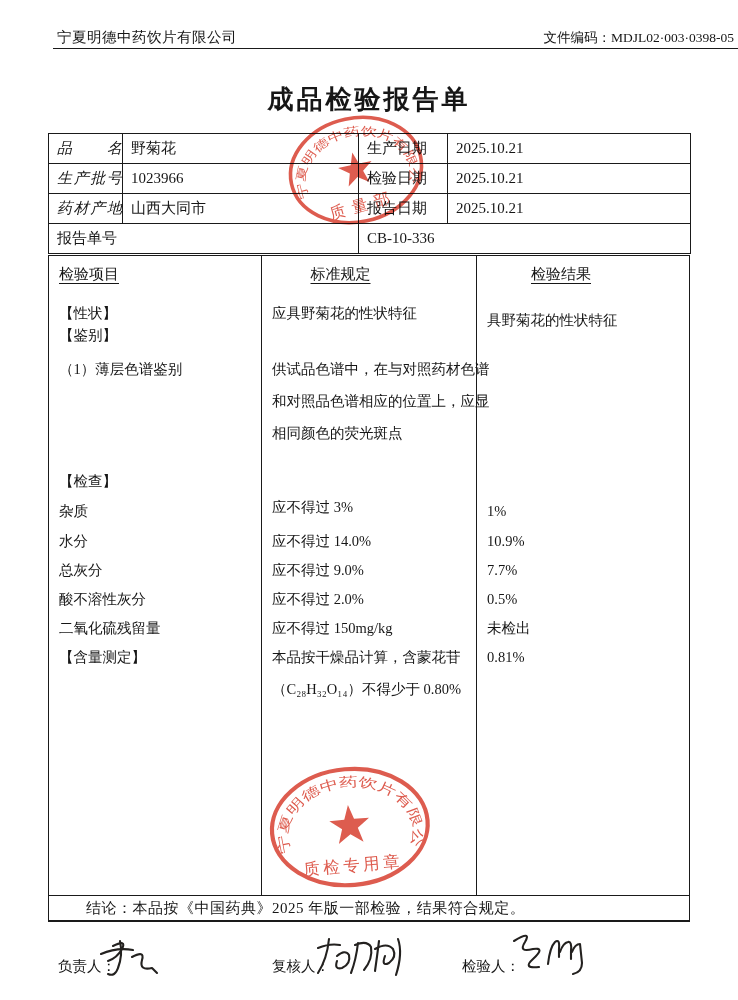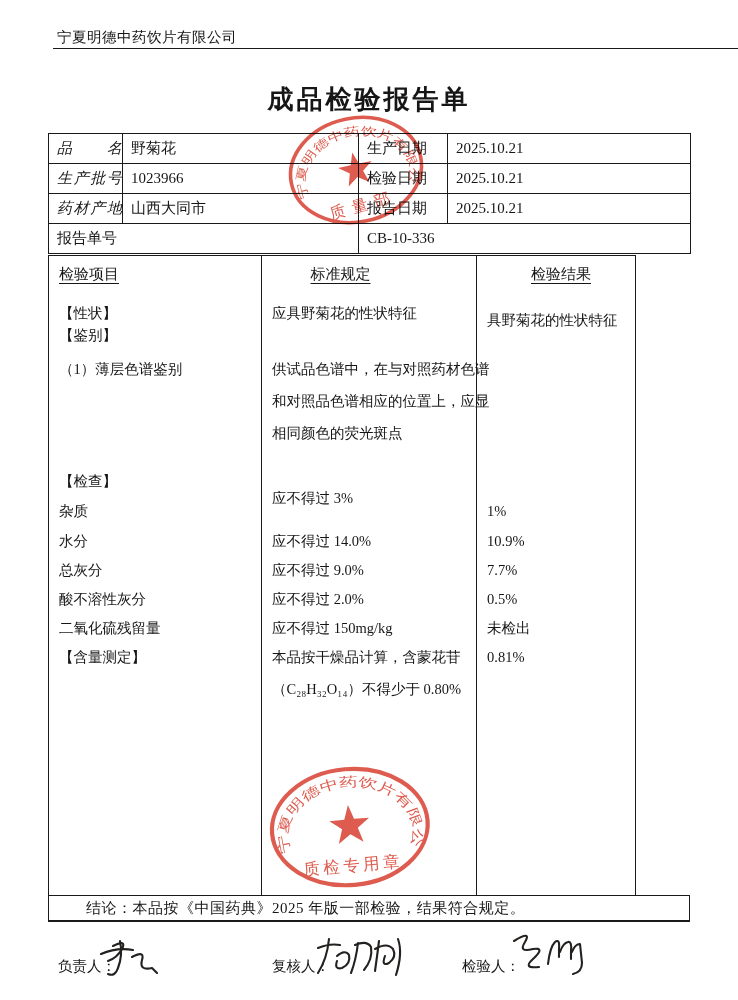--- a/index.html
+++ b/index.html
@@ -16,21 +16,21 @@
   .doc-title{left:0;top:82px;width:738px;text-align:center;font-size:26px;font-weight:bold;
              letter-spacing:3px;font-family:"Liberation Sans","DejaVu Sans",sans-serif;}
 
   
   table.info{position:absolute;left:48px;top:133px;border-collapse:collapse;table-layout:fixed;}
   table.info td{border:1.5px solid #1a1a1a;height:29px;font-size:15px;padding:0 0 0 8px;
                 white-space:nowrap;overflow:visible;}
   td.jlabel{text-align:justify;text-align-last:justify;padding:0 10px;font-style:italic;}
 
   
-  .main-table{left:48px;top:255px;width:588px;height:641px;border:1.5px solid #1a1a1a;box-sizing:border-box;}
+  .main-table{left:48px;top:255px;width:642px;height:641px;border:1.5px solid #1a1a1a;box-sizing:border-box;}
   .vline{position:absolute;top:0;bottom:0;width:0;border-left:1.4px solid #1a1a1a;}
   .mcol{position:absolute;top:0;bottom:0;}
   .col-header{position:absolute;top:9px;left:0;right:0;font-size:15px;white-space:nowrap;
               text-decoration:underline;text-underline-offset:4px;}
   .col-header.left{padding-left:10px;}
   .col-header.center{text-align:center;}
   .tline{position:absolute;left:10px;font-size:14.5px;line-height:30px;margin-top:-15px;white-space:nowrap;}
 
   
   .conclusion{left:48px;top:894.5px;width:642px;height:27px;border:1.5px solid #1a1a1a;
@@ -45,20 +45,21 @@
   .stamp{mix-blend-mode:multiply;opacity:.88;}
   .stamp-top{left:281px;top:111px;transform:rotate(-12deg);}
   .stamp-bottom{left:263px;top:763px;transform:rotate(-5deg);}
 </style>
 </head>
 <body>
 
 <div class="page">
 
   <div class="abs company">宁夏明德中药饮片有限公司</div>
+  <div class="abs filecode"><span>文件编码：</span><span>MDJL02·003·0398-05</span></div>
   <div class="abs header-rule"></div>
 
   <div class="abs doc-title">成品检验报告单</div>
 
   <table class="info">
     <colgroup>
         <col style="width:74px">
         <col style="width:236px">
         <col style="width:89px">
         <col style="width:243px">
@@ -106,21 +107,21 @@
         <div class="tline" style="top: 372px;">二氧化硫残留量</div>
         <div class="tline" style="top: 401px;">【含量测定】</div>
       </div>
     <div class="mcol" style="left:213px;width:213px">
       <div class="col-header center" style="transform:translateX(-28px)">标准规定</div>
       <div></div>
     <div class="tline" style="top: 57px;">应具野菊花的性状特征</div>
         <div class="tline" style="top: 113px;">供试品色谱中，在与对照药材色谱</div>
         <div class="tline" style="top: 145px;">和对照品色谱相应的位置上，应显</div>
         <div class="tline" style="top: 177px;">相同颜色的荧光斑点</div>
-        <div class="tline" style="top: 242px;">应不得过 3%</div>
+        <div class="tline" style="top: 251px;">应不得过 3%</div>
         <div class="tline" style="top: 285px;">应不得过 14.0%</div>
         <div class="tline" style="top: 314px;">应不得过 9.0%</div>
         <div class="tline" style="top: 343px;">应不得过 2.0%</div>
         <div class="tline" style="top: 372px;">应不得过 150mg/kg</div>
         <div class="tline" style="top: 401px;">本品按干燥品计算，含蒙花苷</div>
         <div class="tline" style="top: 433px;">（C₂₈H₃₂O₁₄）不得少于 0.80%</div>
       </div>
     <div class="mcol" style="left:428px;width:212px">
       <div class="col-header center" style="transform:translateX(-22px)">检验结果</div>
       <div></div>

